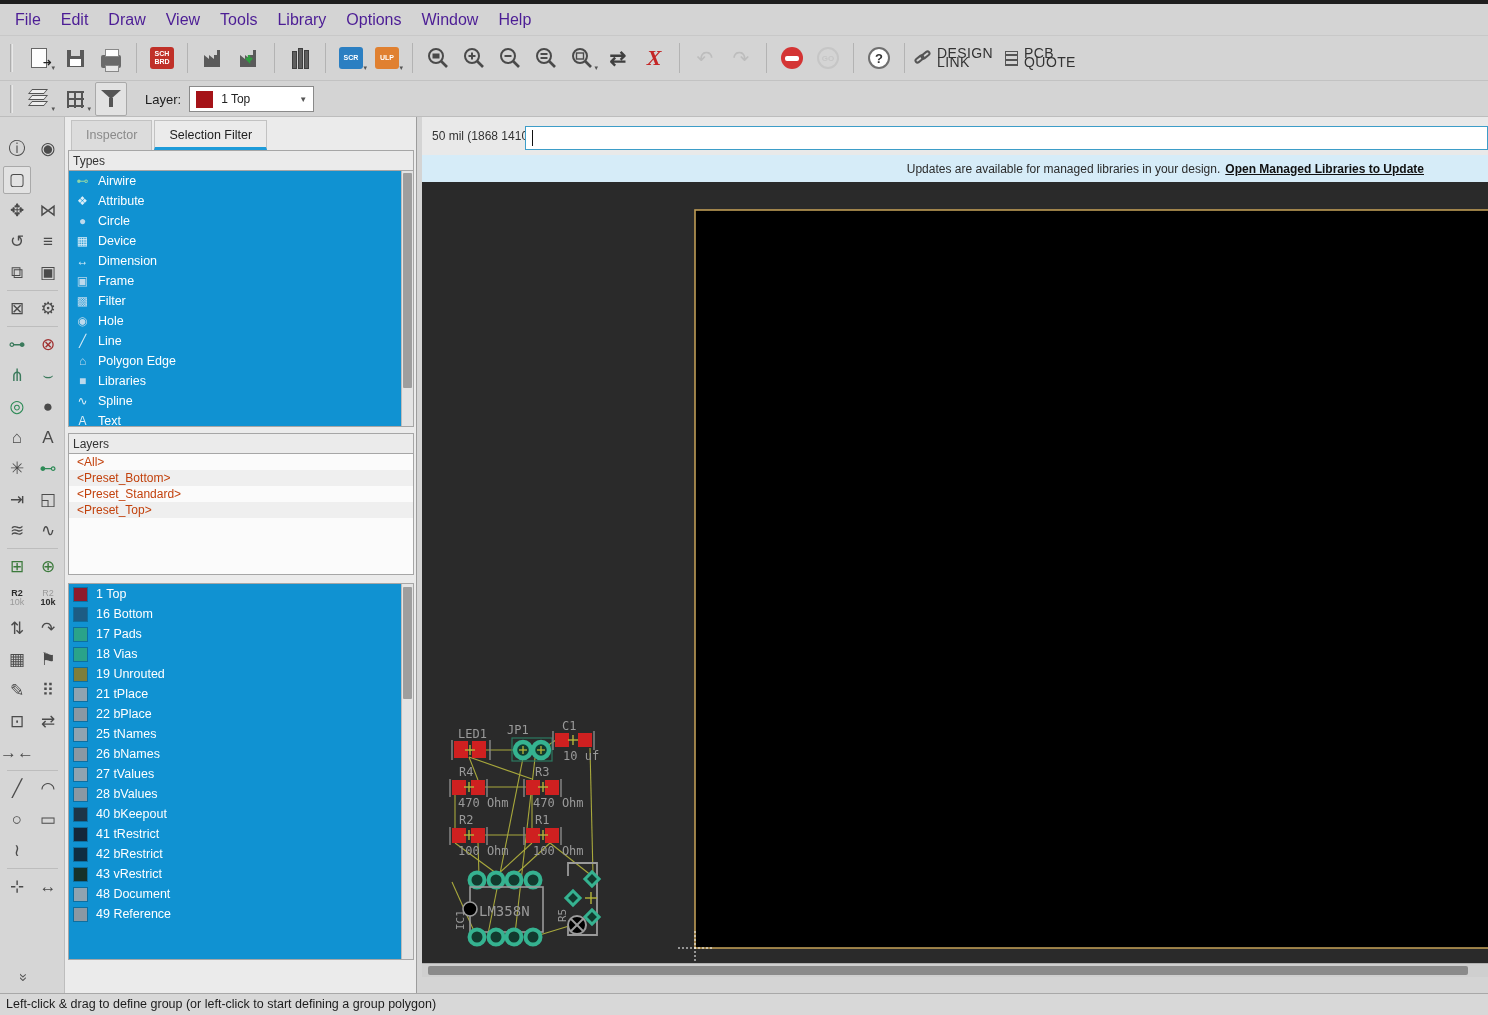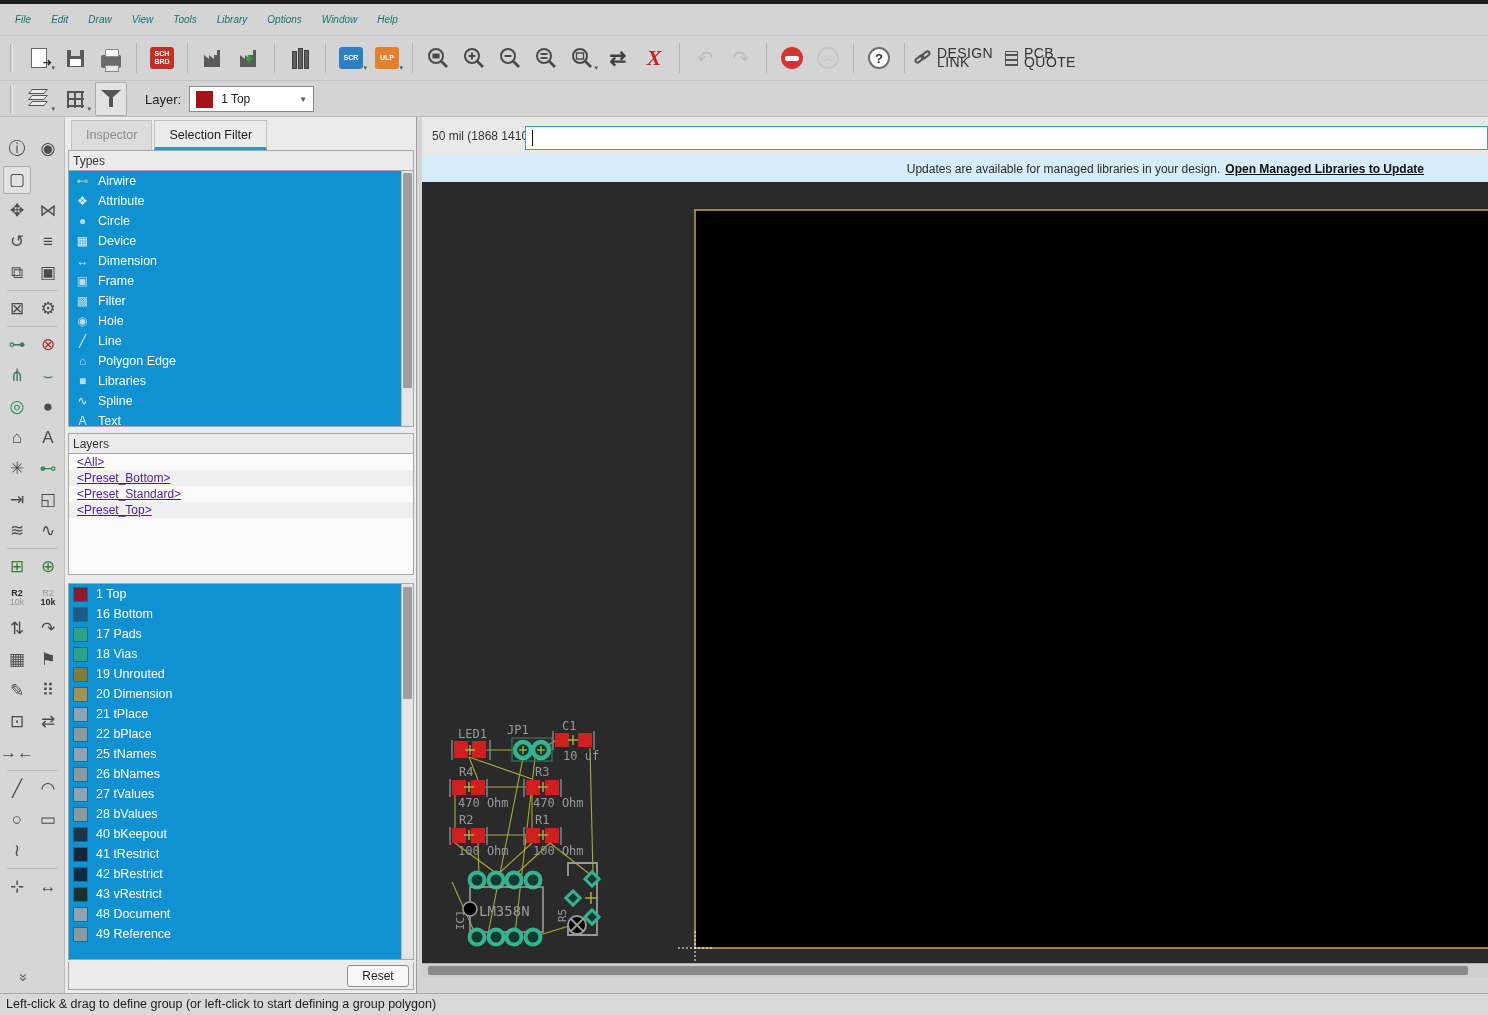--- a/index.html
+++ b/index.html
@@ -3,21 +3,21 @@
 <meta charset="utf-8">
 <style>
   * { margin:0; padding:0; box-sizing:border-box; }
   html,body { width:1488px; height:1015px; }
   body { font-family:"Liberation Sans", sans-serif; font-size:12px; color:#222; background:#d4d4d4; position:relative; overflow:hidden; }
   .abs { position:absolute; }
 
   
   #title-strip { left:0; top:0; width:1488px; height:4px; background:#1e1e1e; }
   #menubar { left:0; top:4px; width:1488px; height:31px; background:#d4d4d4; display:flex; align-items:center; padding-left:6px; gap:2px; }
-  .menu-item { padding:4px 9px; color:#0f766e; font-size:10px; cursor:default;font-style:italic; }
+  .menu-item { padding:4px 9px; color:#4c1d95; font-size:16px; cursor:default; }
   #toolbar1 { left:0; top:35px; width:1488px; height:46px; background:#d4d4d4; border-top:1px solid #c8c8c8; border-bottom:1px solid #c2c2c2; display:flex; align-items:center; padding-left:10px; }
   #toolbar2 { left:0; top:82px; width:1488px; height:35px; background:#d4d4d4; border-bottom:1px solid #bdbdbd; display:flex; align-items:center; padding-left:10px; }
   .grip { width:3px; height:28px; border-left:1px solid #adadad; border-right:1px solid #e8e8e8; margin-right:8px; }
   .tbtn { height:34px; min-width:32px; display:flex; align-items:center; justify-content:center; margin:0 2px; position:relative; color:#4a4a4a; }
   .tsep { width:1px; height:30px; background:#b3b3b3; margin:0 7px; }
   .ddarrow { font-size:7px; color:#555; position:absolute; right:0; bottom:3px; }
   .page-ic { width:16px; height:20px; background:#fdfdfd; border:1.5px solid #666; position:relative; }
   .page-ic .arr { position:absolute; right:-6px; bottom:-2px; font-size:11px; color:#222; }
   .floppy { width:17px; height:17px; background:#5a5a5a; position:relative; }
   .floppy:before { content:""; position:absolute; left:4px; top:0; width:9px; height:6px; background:#d4d4d4; }
@@ -76,21 +76,21 @@
   .tab { padding:7px 14px 8px; font-size:12.5px; color:#8a8a8a; background:#dcdcdc; border:1px solid #c2c2c2; border-bottom:none; }
   .tab.active { color:#222; background:#ebebeb; border-bottom:3px solid #1d9bd9; padding-bottom:5px; }
   .box-head { position:absolute; left:3px; width:346px; height:20px; font-size:12px; color:#333; padding:3px 4px; border:1px solid #a6a6a6; border-bottom:none; background:#ebebeb; }
   #types-list { position:absolute; left:3px; top:53px; width:346px; height:257px; border:1px solid #a6a6a6; background:#1092d2; overflow:hidden; }
   .srow { height:20px; display:flex; align-items:center; color:#fff; padding-left:6px; gap:8px; font-size:12.5px; }
   .srow .gly { width:15px; text-align:center; font-size:12px; }
   .vscroll { position:absolute; right:0; top:0; width:12px; height:100%; background:#e4e4e4; border-left:1px solid #bbb; }
   .vthumb { position:absolute; left:1px; width:9px; background:#9e9e9e; border-radius:1px; }
   #layers-head { top:316px; }
   #preset-list { position:absolute; left:3px; top:336px; width:346px; height:122px; border:1px solid #a6a6a6; background:#fbfbfb; overflow:hidden; }
-  .prow { height:16px; font-size:12px; color:#4c1d95; padding:1px 0 0 8px;text-decoration:underline; }
+  .prow { height:16px; font-size:12px; color:#c2410c; padding:1px 0 0 8px; }
   .prow:nth-child(even) { background:#efefef; }
   #color-list { position:absolute; left:3px; top:466px; width:346px; height:377px; border:1px solid #a6a6a6; background:#1092d2; overflow:hidden; }
   .lrow { height:20px; display:flex; align-items:center; color:#fff; padding-left:4px; gap:8px; font-size:12.5px; }
   .lrow .sw { width:15px; height:15px; border:1px solid #0d6fa0; flex:none; }
   .sw.dots { background-image:radial-gradient(#ffffff38 1px, #0000 1px); background-size:4px 4px; }
   #panel-footer { position:absolute; left:3px; top:845px; width:346px; height:28px; border:1px solid #a6a6a6; border-top:none; background:#ebebeb; }
   #reset-btn { position:absolute; right:4px; top:3px; width:62px; height:22px; background:#f7f7f7; border:1px solid #8f8f8f; border-radius:3px; font-size:12px; color:#222; display:flex; align-items:center; justify-content:center; }
 
   
   #canvas-wrap { left:422px; top:117px; width:1066px; height:876px; background:#d4d4d4; }
@@ -493,24 +493,20 @@
         </div>
         <div class="lrow">
           <span class="sw" style="background: rgb(42, 163, 137);"></span>
           <span>18 Vias</span>
         </div>
         <div class="lrow">
           <span class="sw" style="background: rgb(126, 126, 58);"></span>
           <span>19 Unrouted</span>
         </div>
         <div class="lrow">
-          <span class="sw" style="background: rgb(159, 148, 85);"></span>
-          <span>20 Dimension</span>
-        </div>
-        <div class="lrow">
           <span class="sw" style="background: rgb(143, 163, 176);"></span>
           <span>21 tPlace</span>
         </div>
         <div class="lrow">
           <span class="sw" style="background: rgb(138, 152, 163);"></span>
           <span>22 bPlace</span>
         </div>
         <div class="lrow">
           <span class="sw" style="background: rgb(143, 163, 176);"></span>
           <span>25 tNames</span>
@@ -548,23 +544,20 @@
           <span>48 Document</span>
         </div>
         <div class="lrow">
           <span class="sw" style="background: rgb(138, 152, 163);"></span>
           <span>49 Reference</span>
         </div>
       </div>
     <div class="vscroll">
         <div class="vthumb" style="top:3px;height:112px"></div>
       </div>
-  </div>
-  <div id="panel-footer">
-    <div id="reset-btn">Reset</div>
   </div>
 </div>
 
 <div class="abs" id="canvas-wrap">
   <div id="coord-row">
     <span id="coord-text">50 mil (1868 1410)</span>
     <div id="cmd-field">
         <span id="cmd-caret"></span>
       </div>
   </div>

